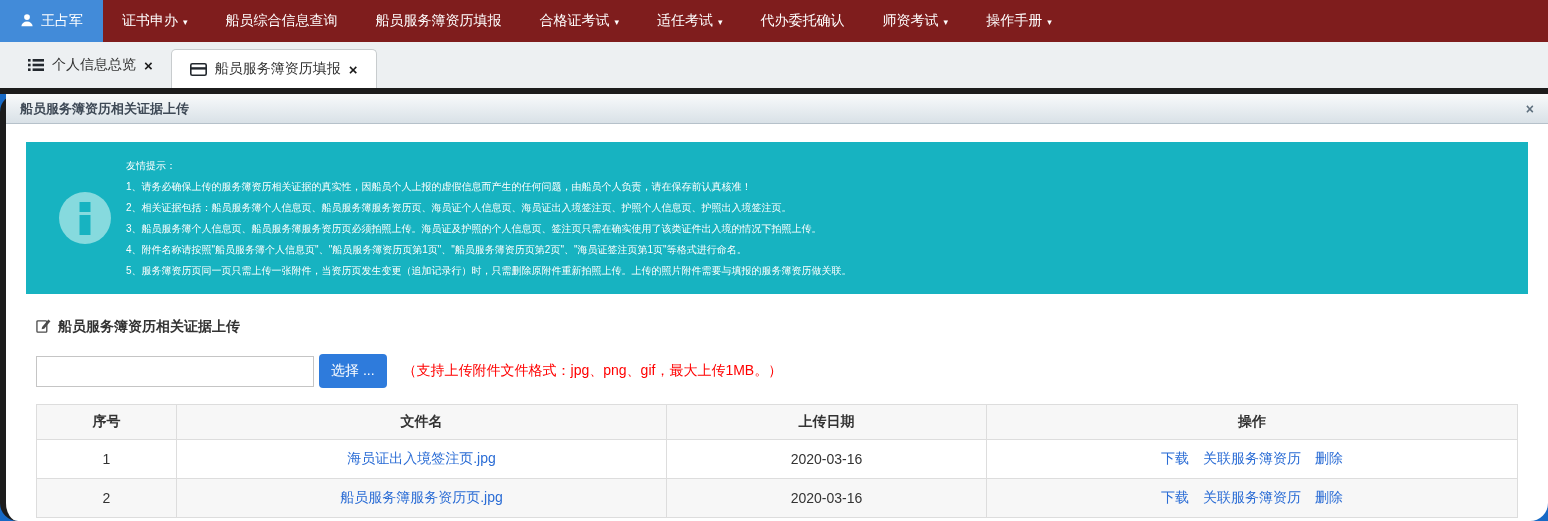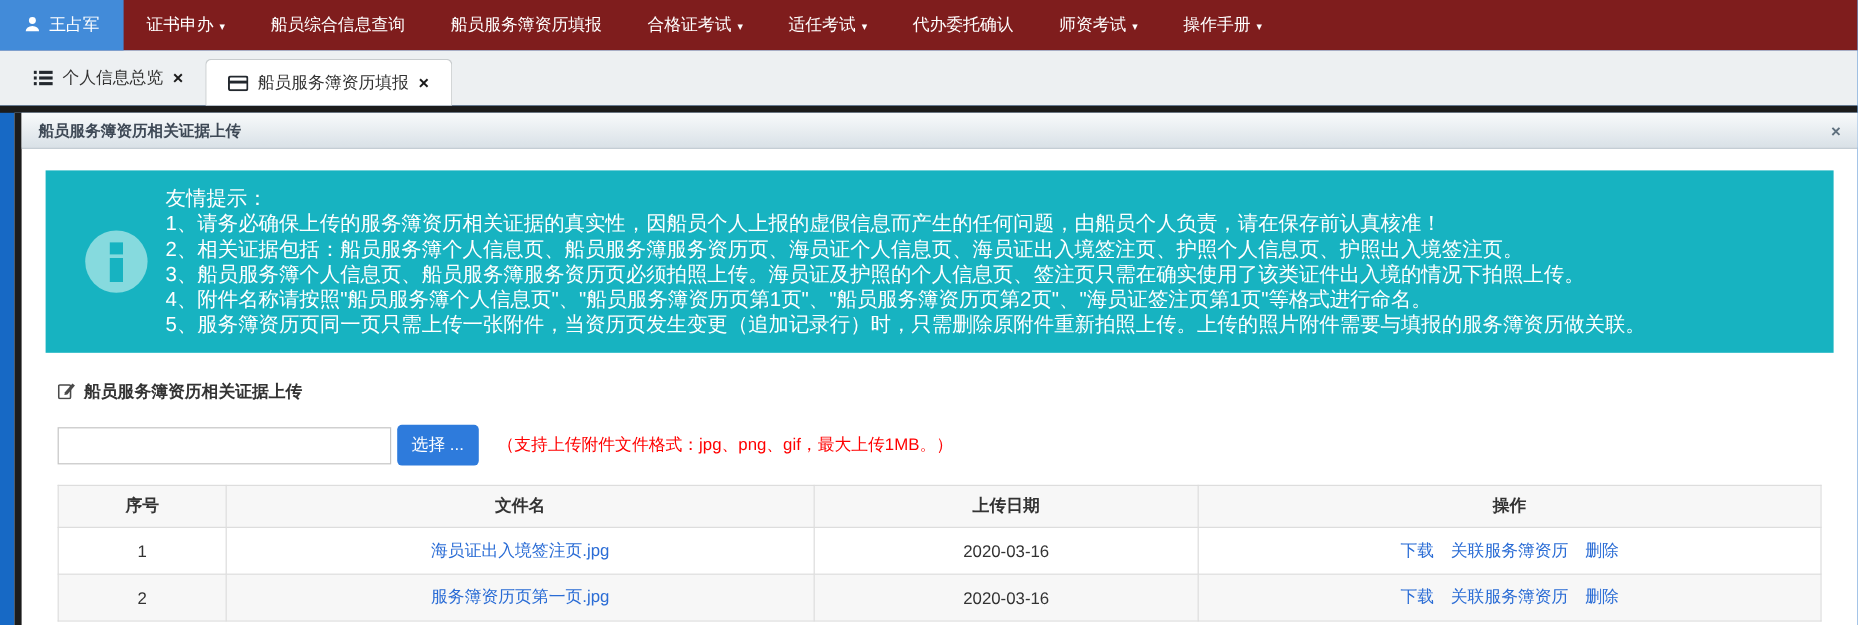--- a/index.html
+++ b/index.html
@@ -19,32 +19,32 @@
   .tab { display: flex; align-items: center; gap: 8px; padding: 0 18px; height: 46px;
          font-size: 14px; color: #333; cursor: pointer; white-space: nowrap; }
   .tab.active { background: #fff; border: 1px solid #c8ccce; border-bottom: none;
                 border-radius: 5px 5px 0 0; height: 39px; }
   .tab-close { font-weight: 900; font-size: 15px; color: #1a1a1a; line-height: 1; cursor: pointer; }
   .tab .icon { display: flex; align-items: center; }
 
   .darkband { height: 6px; background: #1c1c1c; }
 
   
-  .panel { margin-left: 12px; border-left: 6px solid #1c1c1c; background: #fff; height: 427px; }
+  .panel { margin-left: 0; border-left: 6px solid #1c1c1c; background: #fff; height: 427px; border-radius: 18px; }
   .panel-header { height: 30px; background: linear-gradient(#f8fafb, #d9e1e7);
                   border-bottom: 1px solid #b6c1ca; display: flex; align-items: center;
                   justify-content: space-between; padding: 0 14px; }
   .panel-title { font-size: 13px; font-weight: bold; color: #3e4956; }
   .panel-close { color: #5f707e; font-weight: 900; font-size: 14px; cursor: pointer; line-height: 1; }
   .panel-body { padding: 18px 20px 0 20px; }
 
   
   .notice { background: #17b3c1; color: #fff; display: flex; align-items: center; padding: 13px 18px; }
   .notice-icon { flex: 0 0 82px; display: flex; justify-content: center; align-items: center; }
-  .notice-lines div { font-size: 17px; line-height: 21px; }
+  .notice-lines div { font-size: 10px; line-height: 21px; }
 
   
   .section { margin: 18px 10px 0; }
   .section-title { display: flex; align-items: center; gap: 7px; font-size: 14px;
                    font-weight: bold; color: #333; padding: 6px 0 14px; }
   .upload-row { display: flex; align-items: center; margin: 4px 0 16px; }
   .file-input { width: 278px; height: 31px; border: 1px solid #c5c5c5; padding: 0 8px;
                 font-size: 14px; color: #333; outline: none; }
   .choose-btn { margin-left: 5px; min-width: 66px; height: 34px; background: #2e7bdc; color: #fff;
                 border: none; border-radius: 4px; font-size: 14px; cursor: pointer; padding: 0 12px; }
@@ -193,21 +193,21 @@
           </thead>
         <tbody id="table-body">
             <tr>
               <td>1</td>
               <td><a class="link">海员证出入境签注页.jpg</a></td>
               <td>2020-03-16</td>
               <td class="actions"><a class="link">下载</a><a class="link">关联服务簿资历</a><a class="link">删除</a></td>
             </tr>
             <tr>
               <td>2</td>
-              <td><a class="link">服务簿资历页第一页.jpg</a></td>
+              <td><a class="link">船员服务簿服务资历页.jpg</a></td>
               <td>2020-03-16</td>
               <td class="actions"><a class="link">下载</a><a class="link">关联服务簿资历</a><a class="link">删除</a></td>
             </tr>
           </tbody>
       </table>
     </div>
 
   </div>
 </div>
 

